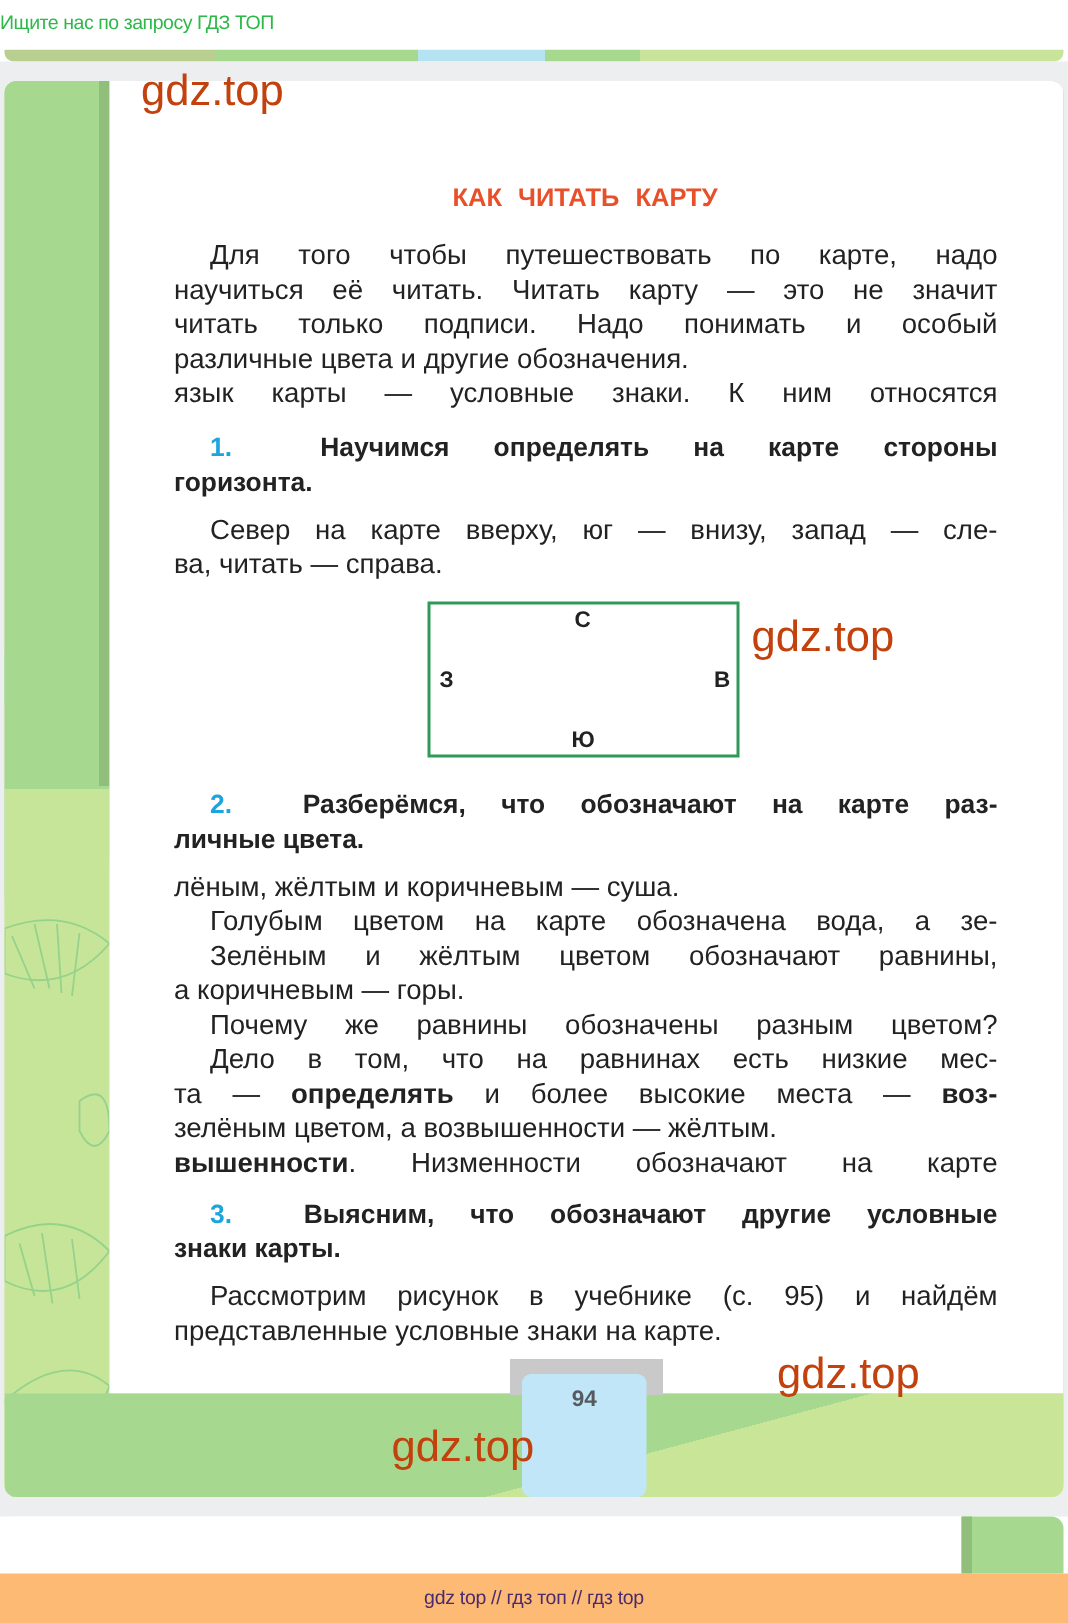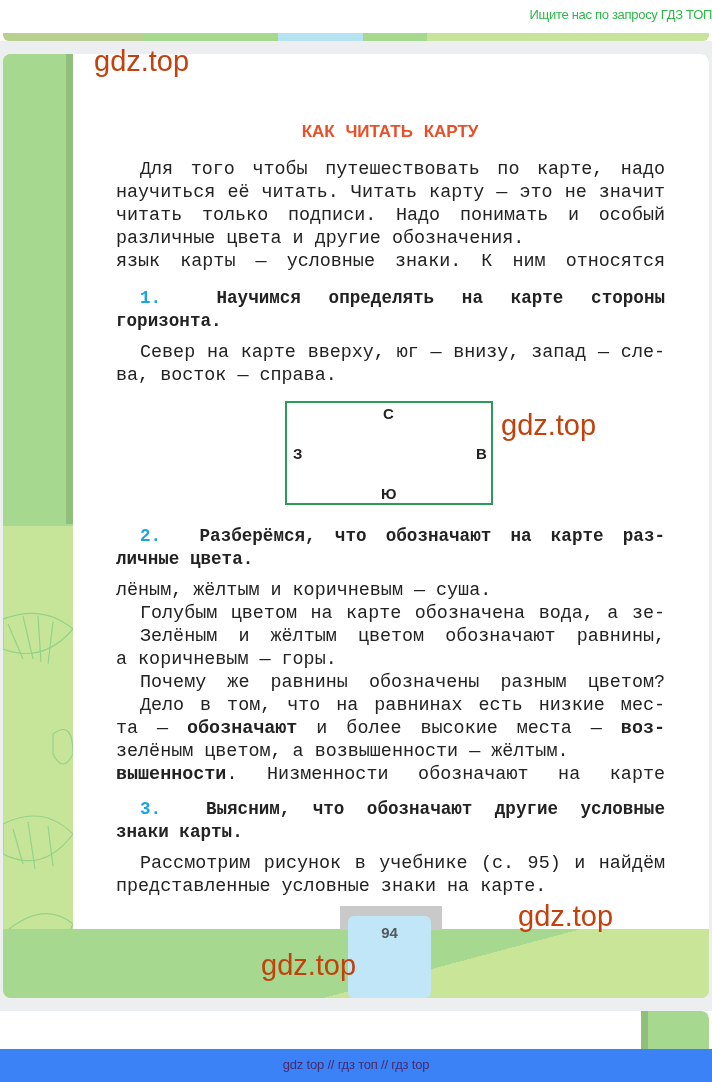--- a/index.html
+++ b/index.html
@@ -3,21 +3,21 @@
 <meta charset="utf-8">
 <style>
   html, body { margin: 0; padding: 0; }
   body {
     width: 712px; height: 1082px; overflow: hidden; position: relative;
     background: #ffffff;
     font-family: "Liberation Sans", sans-serif;
   }
   .top-banner {
     position: absolute; left: 0; top: 0; width: 712px; height: 33px;
-    background: #ffffff; text-align: right; z-index: 5;
+    background: #ffffff; text-align: left; z-index: 5;
   }
   .top-banner span {
     display: inline-block; margin-top: 7px; font-size: 13px; color: #2db84a;
     letter-spacing: -0.3px;
   }
   .prev-strip {
     position: absolute; left: 3px; top: 33px; width: 706px; height: 8px;
     border-radius: 0 0 6px 6px;
     background: linear-gradient(90deg, #b9cf8f 0 20%, #a6d88e 20% 39%, #b5e3f1 39% 51%, #a6d88e 51% 60%, #c8e39a 60% 100%);
   }
@@ -62,21 +62,21 @@
   }
   .title {
     position: absolute; left: 0; top: 122px; width: 780px; text-align: center;
     font-size: 17px; font-weight: bold; color: #e8502a; word-spacing: 6px;
   }
   .content { position: absolute; left: 116px; top: 158px; width: 549px; color: #222; }
   .para {
     font-size: 18.4px; line-height: 23px; text-align: justify; text-align-last: left;
     margin: 0;
   }
-  .para .line { display: block; text-align: justify; text-align-last: justify; font-family: Liberation Mono, monospace; }
+  .para .line { display: block; text-align: justify; text-align-last: justify; }
   .para .line.last { text-align-last: left; }
   .para .indent { padding-left: 24px; }
   .heading { font-size: 17.6px; font-weight: bold; line-height: 23px; margin: 0; color: #222; }
   .heading .num { color: #1ea4dd; }
   b.kw { font-weight: bold; }
   .compass {
     position: absolute; left: 285px; top: 401px; width: 208px; height: 104px;
     border: 2px solid #2e9a5a; box-sizing: border-box;
   }
   .compass span { position: absolute; font-size: 15px; font-weight: bold; color: #222; }
@@ -85,21 +85,21 @@
     border-radius: 8px 8px 0 0;
   }
   .next-page .green {
     position: absolute; right: 0; top: 0; width: 68px; height: 38px; background: #a6d98f;
     border-radius: 0 8px 0 0;
   }
   .next-page .green::before {
     content: ""; position: absolute; left: 0; top: 0; width: 7px; height: 38px; background: #8fbf7b;
   }
   .footer {
-    position: absolute; left: 0; top: 1049px; width: 712px; height: 33px; background: #3b82f6;
+    position: absolute; left: 0; top: 1049px; width: 712px; height: 33px; background: #fdba74;
     text-align: center;
   }
   .footer span {
     display: inline-block; margin-top: 8px; font-size: 13px; color: #4a2a6e; letter-spacing: -0.2px;
   }
 </style>
 </head>
 <body>
 
 <div class="top-banner">
@@ -138,37 +138,37 @@
   </p>
 
   <div style="height:14px"></div>
   <p class="heading para">
     <span class="line indent"><span class="num">1.</span>&nbsp;&nbsp;<span>Научимся определять на карте стороны</span></span>
     <span class="line last">горизонта.</span>
   </p>
   <div style="height:8px"></div>
   <p class="para">
     <span class="line indent">Север на карте вверху, юг — внизу, запад — сле-</span>
-    <span class="line last">ва, восток — справа.</span>
+    <span class="line last">ва, читать — справа.</span>
   </p>
 
   <div style="height:138px"></div>
   <p class="heading para">
     <span class="line indent"><span class="num">2.</span>&nbsp;&nbsp;<span>Разберёмся, что обозначают на карте раз-</span></span>
     <span class="line last">личные цвета.</span>
   </p>
   <div style="height:8px"></div>
   <p class="para">
     <span class="line last">лёным, жёлтым и коричневым — суша.</span>
     <span class="line indent">Голубым цветом на карте обозначена вода, а зе-</span>
     <span class="line indent">Зелёным и жёлтым цветом обозначают равнины,</span>
     <span class="line last">а коричневым — горы.</span>
     <span class="line indent">Почему же равнины обозначены разным цветом?</span>
     <span class="line indent">Дело в том, что на равнинах есть низкие мес-</span>
-    <span class="line"><span>та — </span><b class="kw">обозначают</b><span> и более высокие места — </span><b class="kw">воз-</b></span>
+    <span class="line"><span>та — </span><b class="kw">определять</b><span> и более высокие места — </span><b class="kw">воз-</b></span>
     <span class="line last">зелёным цветом, а возвышенности — жёлтым.</span>
     <span class="line"><b class="kw">вышенности</b><span>. Низменности обозначают на карте</span></span>
   </p>
 
   <div style="height:12px"></div>
   <p class="heading para">
     <span class="line indent"><span class="num">3.</span>&nbsp;&nbsp;<span>Выясним, что обозначают другие условные</span></span>
     <span class="line last">знаки карты.</span>
   </p>
   <div style="height:8px"></div>

